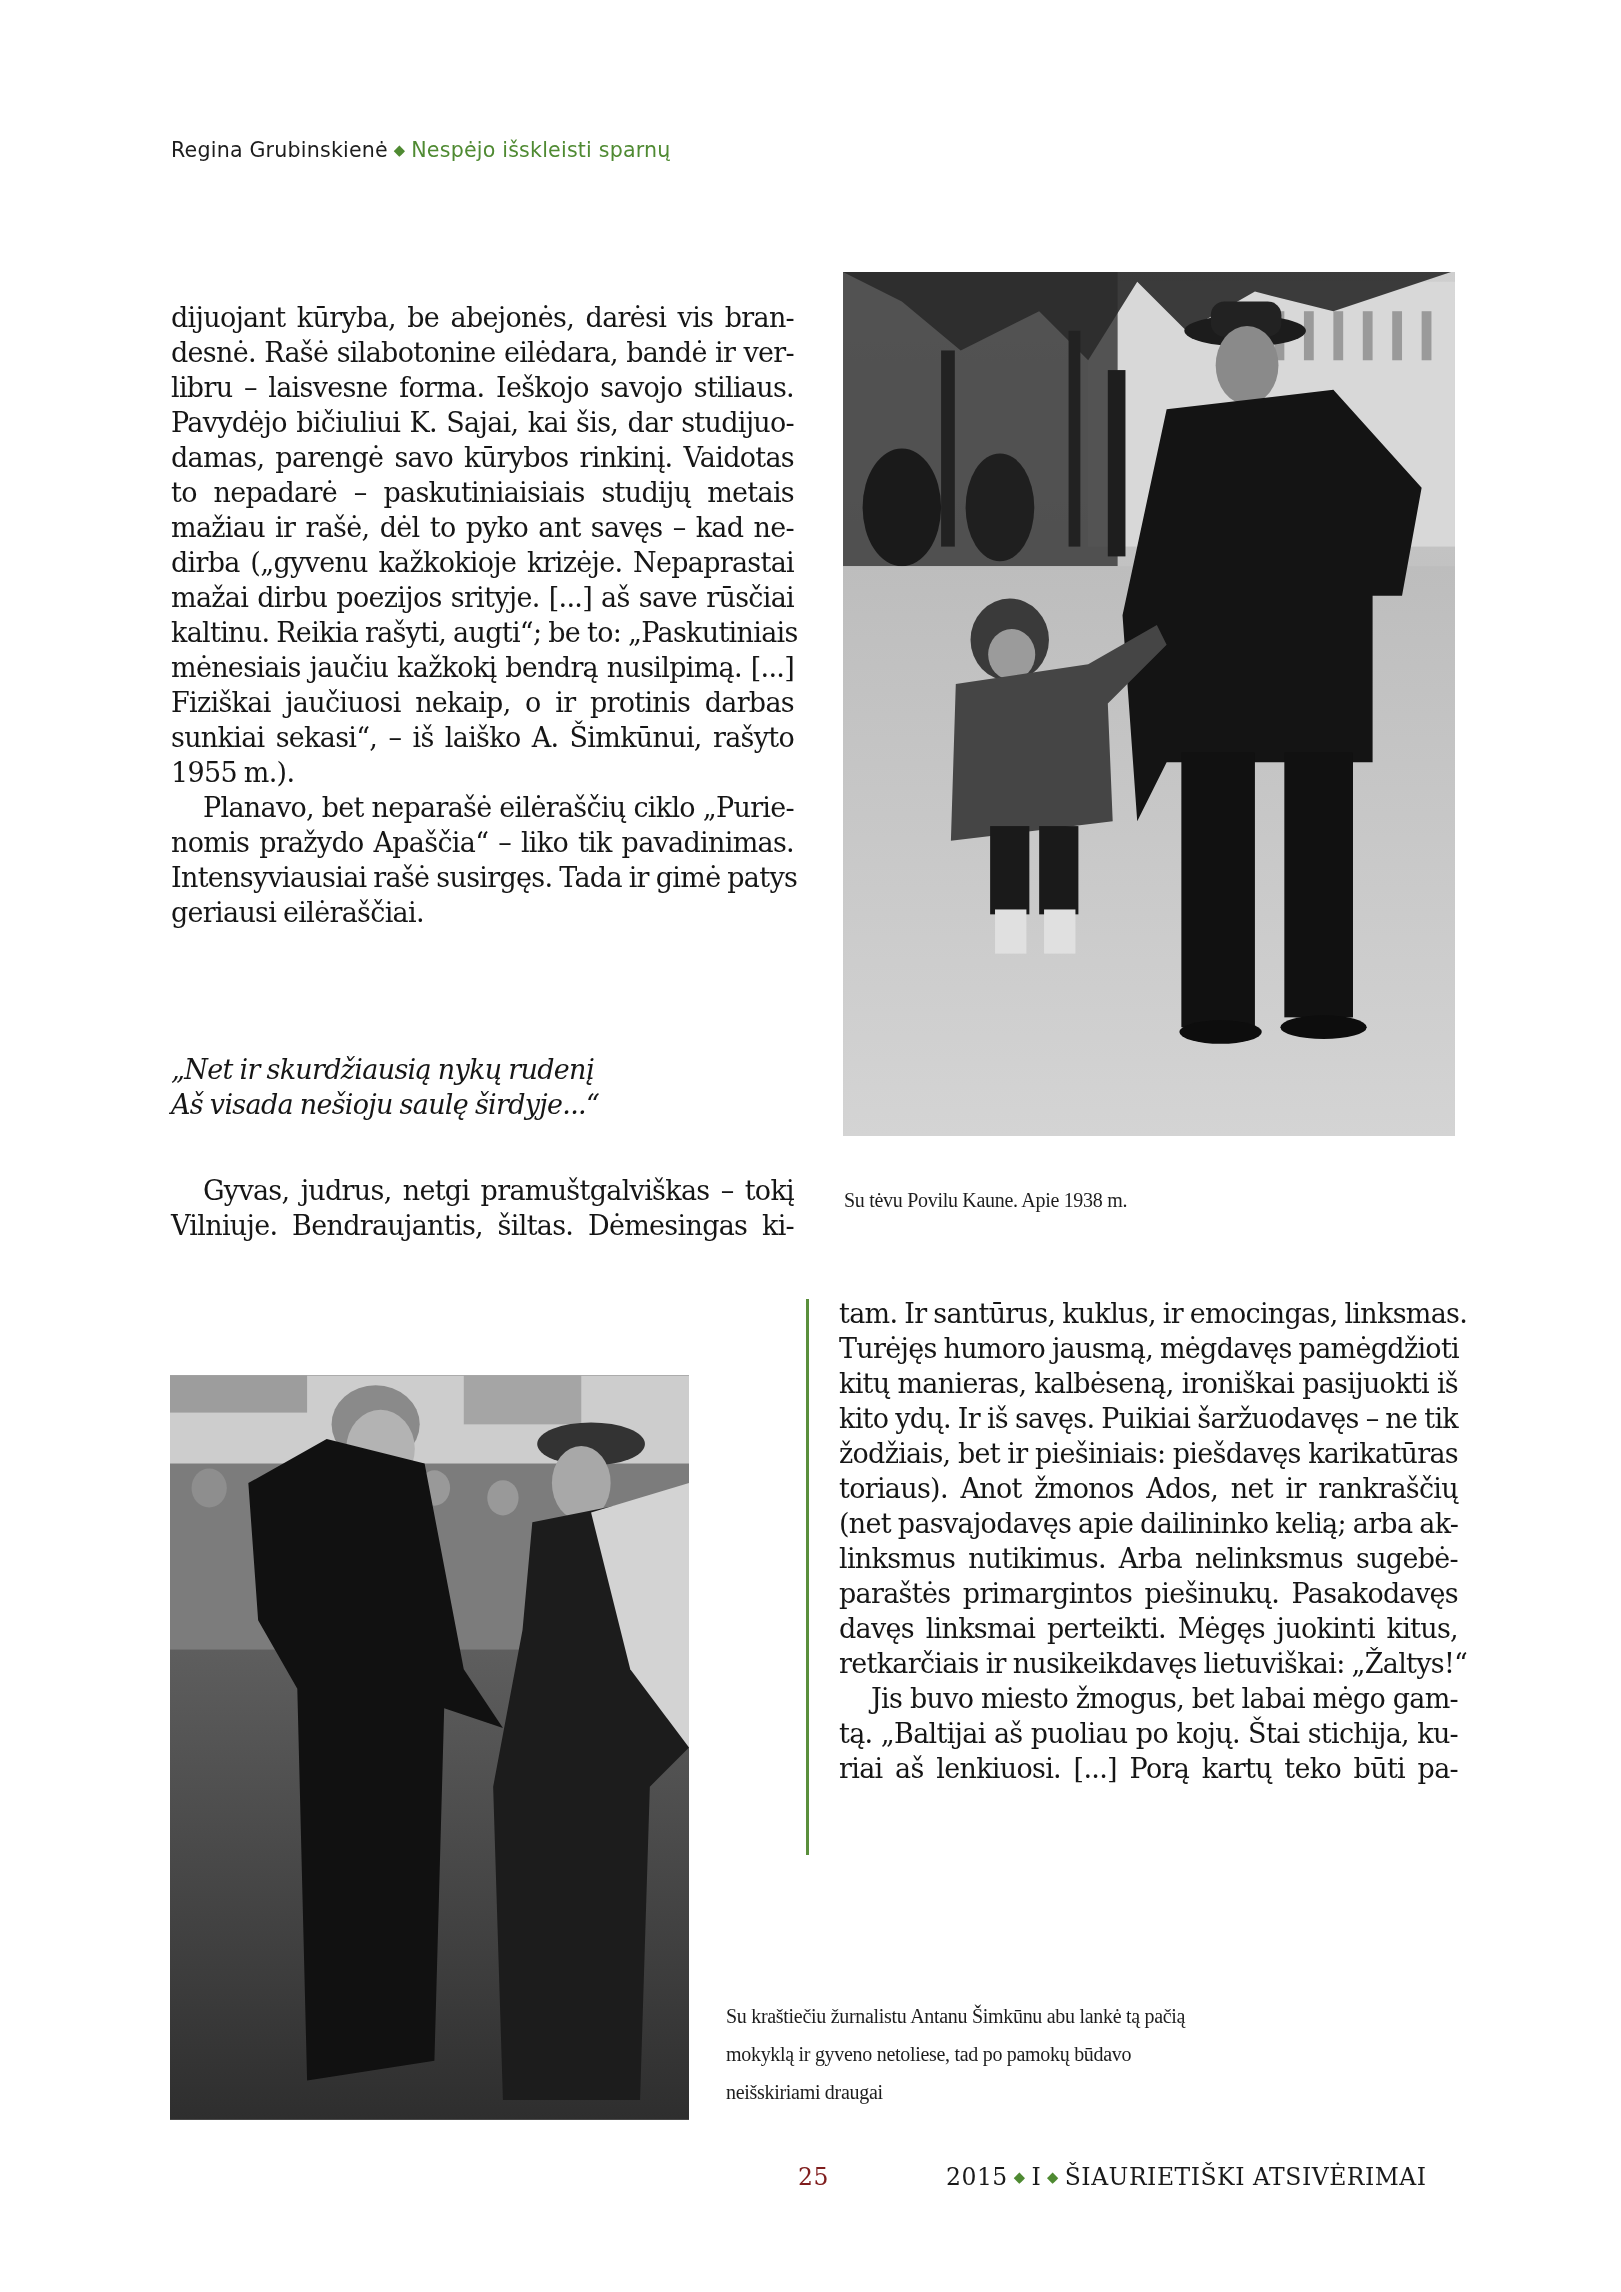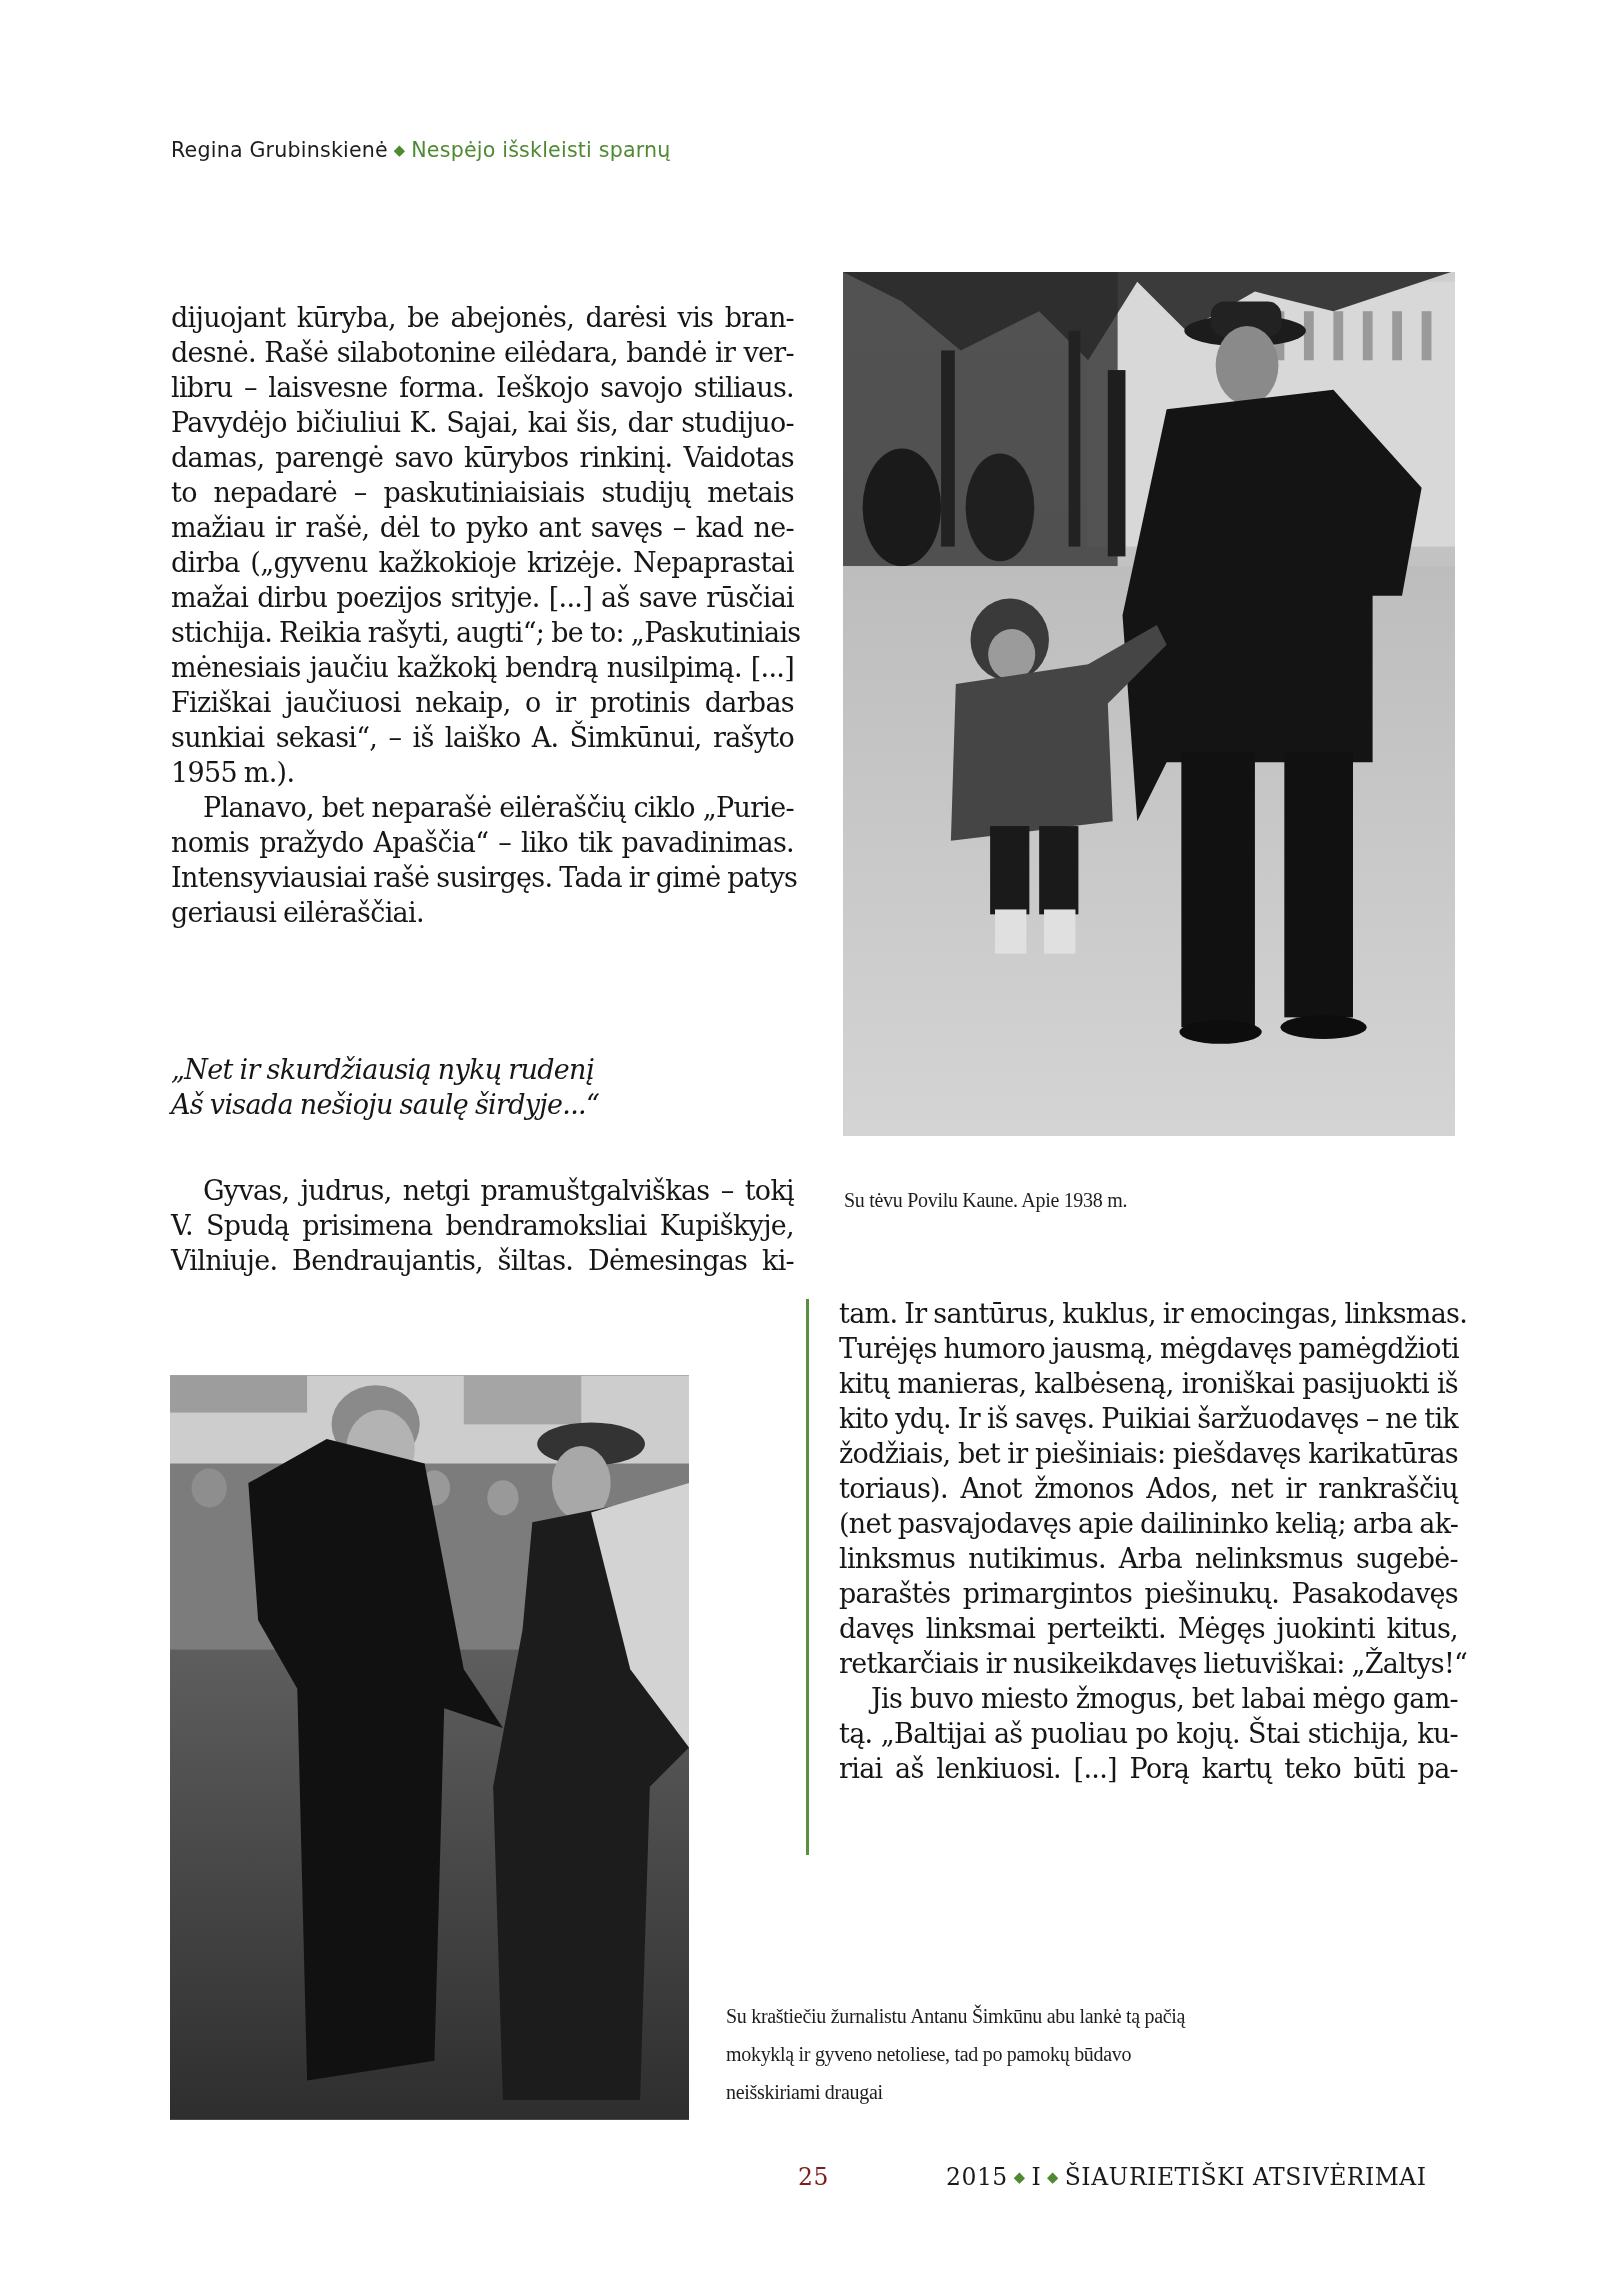--- a/index.html
+++ b/index.html
@@ -68,39 +68,38 @@
   <div class="col-left block1 body-text">
     <span class="line">dijuojant kūryba, be abejonės, darėsi vis bran-</span>
     <span class="line">desnė. Rašė silabotonine eilėdara, bandė ir ver-</span>
     <span class="line">libru – laisvesne forma. Ieškojo savojo stiliaus.</span>
     <span class="line">Pavydėjo bičiuliui K. Sajai, kai šis, dar studijuo-</span>
     <span class="line">damas, parengė savo kūrybos rinkinį. Vaidotas</span>
     <span class="line">to nepadarė – paskutiniaisiais studijų metais</span>
     <span class="line">mažiau ir rašė, dėl to pyko ant savęs – kad ne-</span>
     <span class="line">dirba („gyvenu kažkokioje krizėje. Nepaprastai</span>
     <span class="line">mažai dirbu poezijos srityje. [...] aš save rūsčiai</span>
-    <span class="line">stichija. Reikia rašyti, augti“; be to: „Paskutiniais</span>
+    <span class="line">kaltinu. Reikia rašyti, augti“; be to: „Paskutiniais</span>
     <span class="line">mėnesiais jaučiu kažkokį bendrą nusilpimą. [...]</span>
     <span class="line">Fiziškai jaučiuosi nekaip, o ir protinis darbas</span>
     <span class="line">sunkiai sekasi“, – iš laiško A. Šimkūnui, rašyto</span>
     <span class="line last">1955 m.).</span>
     <span class="line indent">Planavo, bet neparašė eilėraščių ciklo „Purie-</span>
     <span class="line">nomis pražydo Apaščia“ – liko tik pavadinimas.</span>
     <span class="line">Intensyviausiai rašė susirgęs. Tada ir gimė patys</span>
     <span class="line last">geriausi eilėraščiai.</span>
   </div>
 
   <div class="col-left quote body-text">
     <span class="line">„Net ir skurdžiausią nykų rudenį</span>
     <span class="line">Aš visada nešioju saulę širdyje...“</span>
   </div>
 
   <div class="col-left block2 body-text">
     <span class="line indent">Gyvas, judrus, netgi pramuštgalviškas – tokį</span>
-    <span class="line">V. Spudą prisimena bendramoksliai Kupiškyje,</span>
     <span class="line">Vilniuje. Bendraujantis, šiltas. Dėmesingas ki-</span>
   </div>
 
   <div class="photo photo1">
     <svg width="612" height="864" viewBox="0 0 624 881" xmlns="http://www.w3.org/2000/svg">
       <defs>
         <linearGradient id="p1sky" x1="0" y1="0" x2="0" y2="1">
           <stop offset="0" stop-color="#cfcfcf"></stop>
           <stop offset="1" stop-color="#a9a9a9"></stop>
         </linearGradient>

